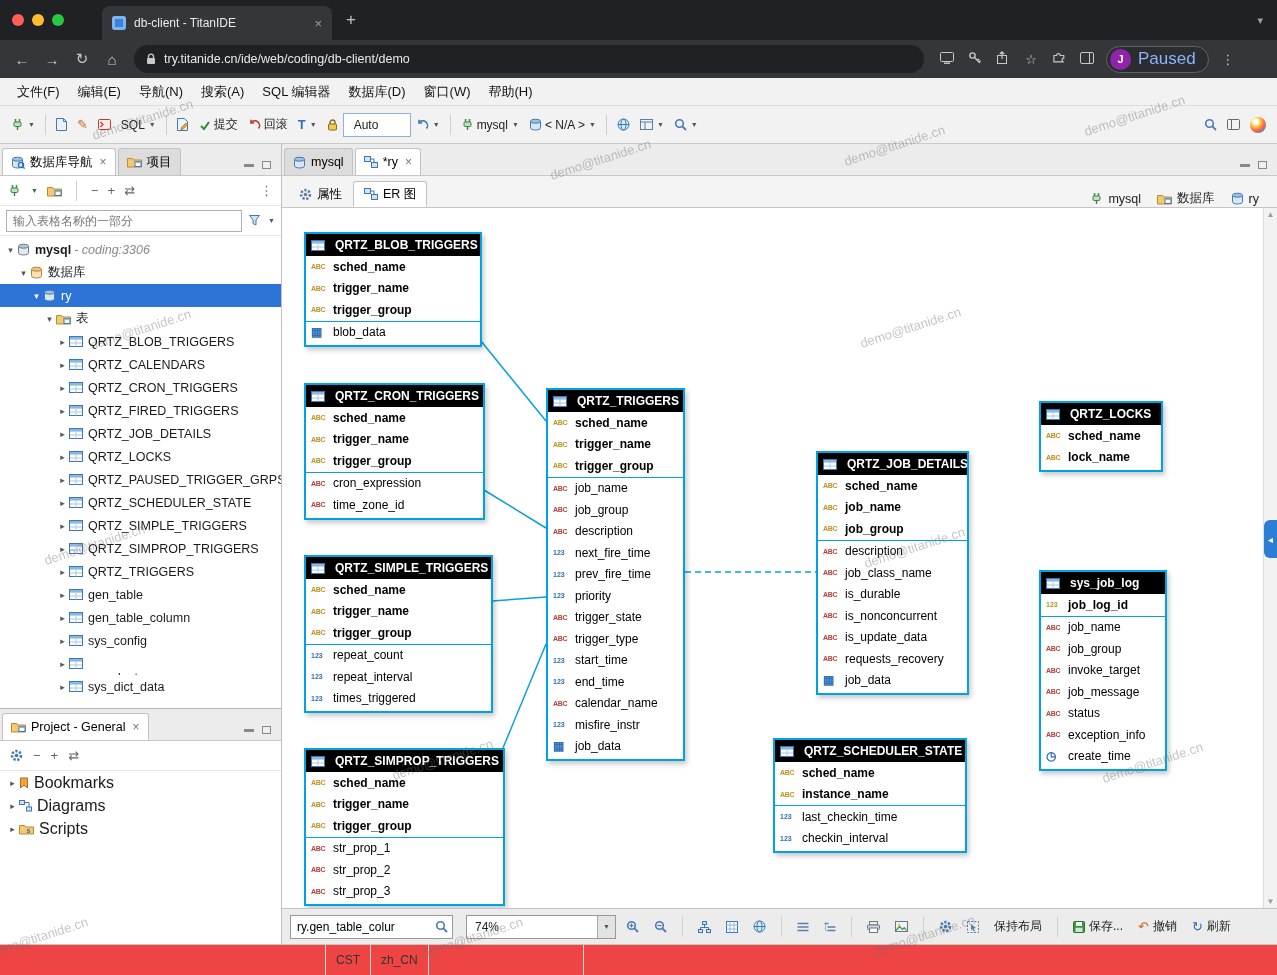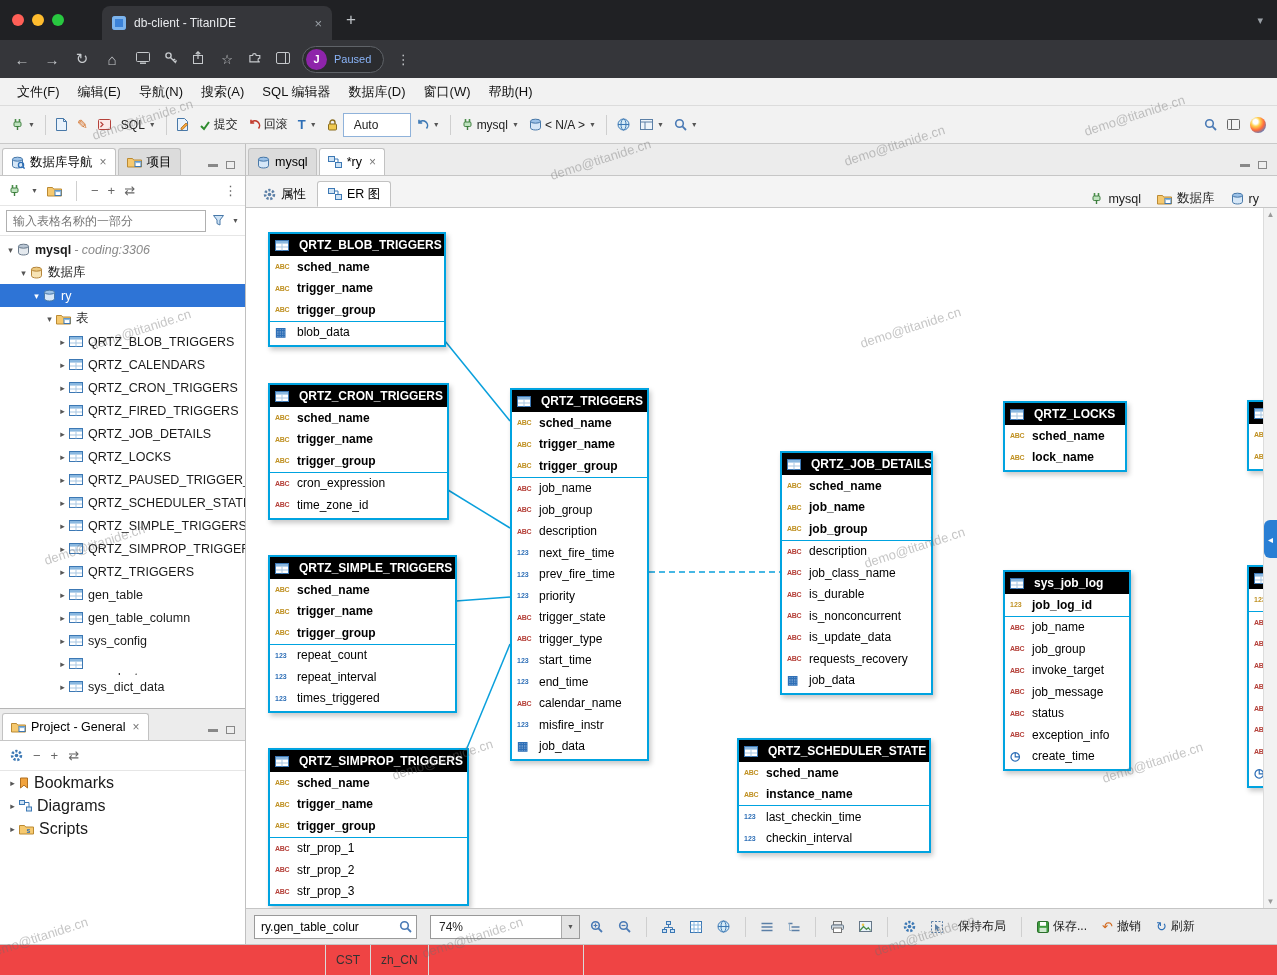--- a/index.html
+++ b/index.html
@@ -26,41 +26,41 @@
   .navic { width:28px; text-align:center; color:#c6c9cc; font-size:15px; flex:none; }
   .urlpill { width:790px; height:28px; background:#202124; border-radius:14px; display:flex;
     align-items:center; color:#e8eaed; font-size:12.5px; padding:0 12px; gap:8px; margin:0 6px; }
   .urlpill .host { color:#e8eaed; }
   .chrome-right { display:flex; align-items:center; gap:10px; margin-left:6px; }
   .cicon { width:18px; text-align:center; color:#c6c9cc; font-size:13px; }
   .profile-chip { display:flex; align-items:center; gap:7px; border:1px solid #5f6368; background:#2b2c2f;
     border-radius:14px; height:27px; padding:2px 12px 2px 3px; }
   .avatar { width:21px; height:21px; border-radius:50%; background:#8e24aa; color:#fff; font-size:11px;
     font-weight:bold; display:flex; align-items:center; justify-content:center; }
-  .paused { color:#8ab4f8; font-size:11px; }
+  .paused { color:#8ab4f8; font-size:17px; }
   
   .menubar { height:28px; background:#f2f2f2; border-bottom:1px solid #dcdcdc; display:flex;
     align-items:center; padding:0 8px; }
   .menu-item { padding:3px 9px; font-size:13px; color:#111; }
   .toolbar { height:38px; background:#f2f2f2; border-bottom:1px solid #c9c9c9; display:flex;
     align-items:center; padding:0 6px; font-size:12px; color:#222; }
   .tbtn { height:26px; display:flex; align-items:center; gap:3px; padding:0 5px; border-radius:3px; white-space:nowrap; }
   .caret { font-size:7px; color:#555; margin-left:1px; }
   .tsep { width:1px; height:20px; background:#cfcfcf; margin:0 5px; flex:none; }
   .combo { background:#fff; border:1px solid #8fb2da; height:24px; display:flex; align-items:center;
     padding:0 10px; min-width:68px; font-size:12px; }
   .icn { display:inline-flex; align-items:center; justify-content:center; line-height:0; flex:none; }
   .glyph { font-size:13px; line-height:1; }
   .g-orange{color:#d2691e;} .g-blue{color:#2e6fb7;} .g-gray{color:#666;}
   .spacer { flex:1; }
   .sphere { width:16px; height:16px; border-radius:50%;
     background: radial-gradient(circle at 35% 30%, #fff 0 15%, #ffd24d 30%, #ff6a3d 55%, #3b82d8 85%, #2456a0 100%); }
   
   .workspace { display:flex; height:800px; }
-  .sidebar { width:246px; border-right:1px solid #c0c0c0; display:flex; flex-direction:column; background:#fff; flex:none; }
+  .sidebar { width:282px; border-right:1px solid #c0c0c0; display:flex; flex-direction:column; background:#fff; flex:none; }
   .tabsrow { height:32px; background:#ececec; border-bottom:1px solid #c6c6c6; display:flex;
     align-items:flex-end; padding:0 2px; gap:2px; }
   .ftab { height:27px; display:flex; align-items:center; gap:5px; padding:0 8px; font-size:12.5px;
     background:#dcdcdc; border:1px solid #c2c2c2; border-bottom:none; border-radius:3px 3px 0 0; white-space:nowrap; }
   .ftab.active { background:#fff; }
   .ftab .x { color:#777; font-size:12px; margin-left:2px; }
   .winctl { margin-left:auto; display:flex; gap:8px; padding:0 8px 6px 0; color:#666; align-items:center; }
   .wmin { width:10px; height:3px; background:#888; }
   .wmax { width:9px; height:8px; border:1px solid #888; background:#eee; }
   .side-toolbar { height:30px; display:flex; align-items:center; padding:0 8px; gap:9px; border-bottom:1px solid #e6e6e6; }
@@ -144,20 +144,29 @@
   </div>
   <span class="newtab">+</span>
   <span class="strip-chev">▾</span>
 </div>
 
 <div class="addrbar">
   <span class="navic">←</span>
   <span class="navic">→</span>
   <span class="navic">↻</span>
   <span class="navic">⌂</span>
+  <div class="urlpill">
+    <span class="icn">
+        <svg width="10" height="12">
+          <path d="M2.5 5V3.6a2.5 2.5 0 015 0V5" fill="none" stroke="#c6c9cc" stroke-width="1.4"></path>
+          <rect x="1" y="5" width="8" height="6" rx="1" fill="#c6c9cc"></rect>
+        </svg>
+      </span>
+    <span class="host">try.titanide.cn/ide/web/coding/db-client/demo</span>
+  </div>
   <div class="chrome-right">
     <span class="cicon"><svg width="14" height="12">
           <rect x="0.5" y="0.5" width="13" height="9" rx="1" fill="none" stroke="#c6c9cc"></rect>
           <rect x="4" y="10.5" width="6" height="1.4" fill="#c6c9cc"></rect>
         </svg></span>
     <span class="cicon"><svg width="14" height="13">
           <circle cx="4.5" cy="4.5" r="2.6" fill="none" stroke="#c6c9cc" stroke-width="1.4"></circle>
           <path d="M6.5 6.5l5.5 5.5M9.5 9.5l1.6-1.6M11 11l1.6-1.6" stroke="#c6c9cc" stroke-width="1.4"></path>
         </svg></span>
     <span class="cicon"><svg width="13" height="13">

